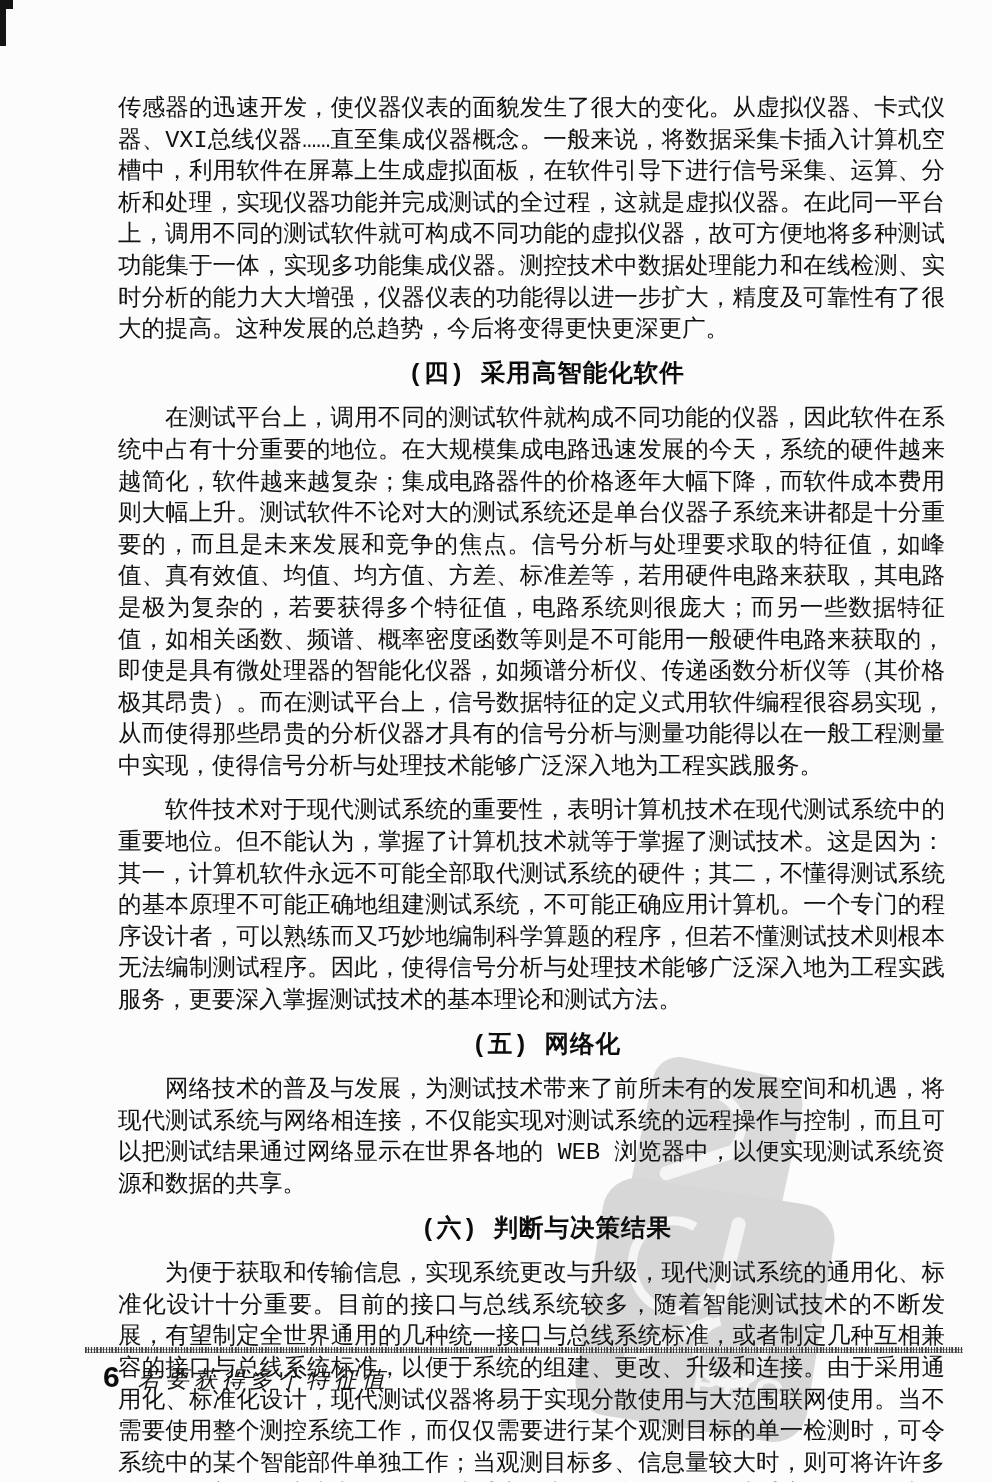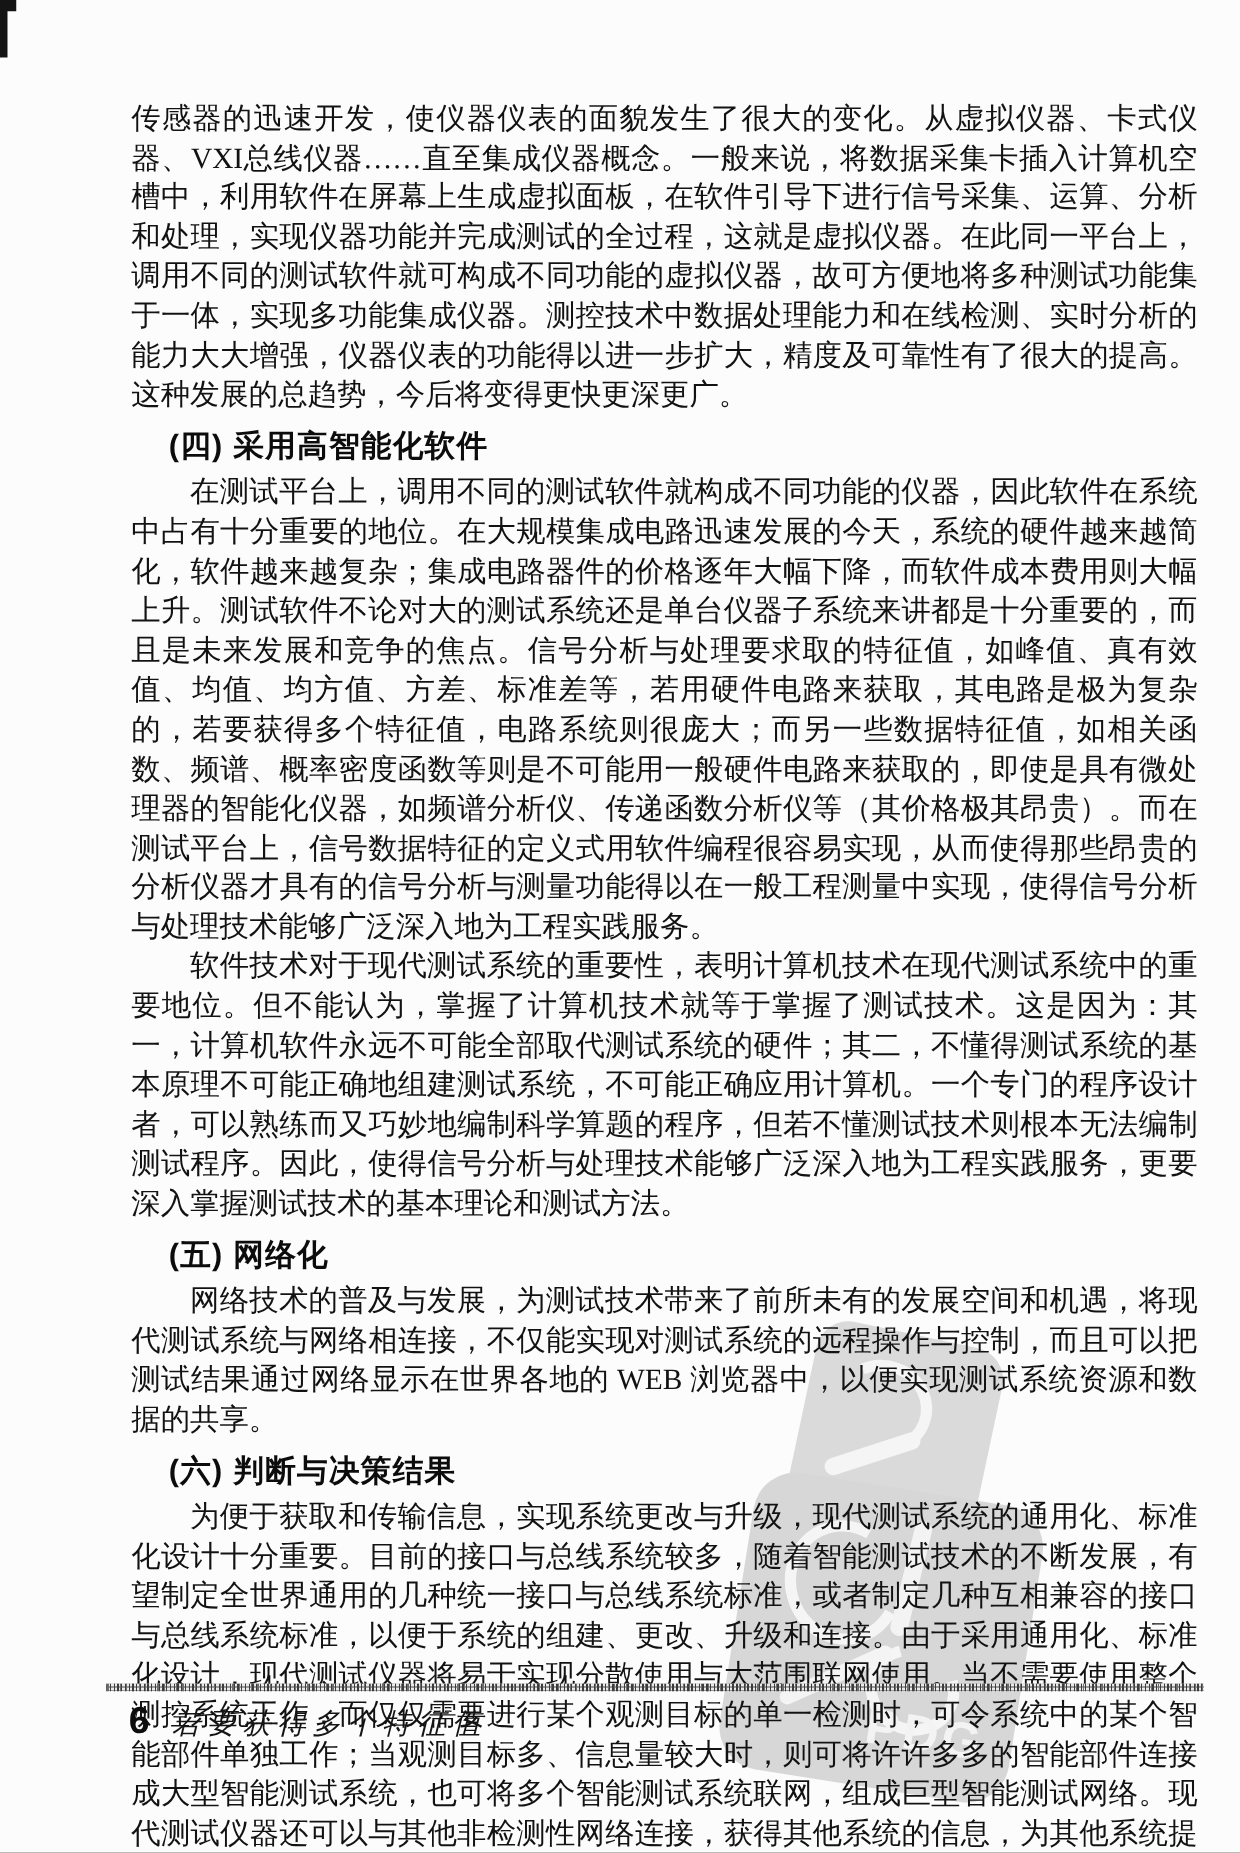--- a/index.html
+++ b/index.html
@@ -10,27 +10,27 @@
   }
   .corner-mark { position:absolute; left:0; top:0; width:6px; height:46px; background:#141414; }
   .corner-mark::after { content:""; position:absolute; left:0; top:0; width:13px; height:9px; background:#141414; }
 
   
   .body-text {
     position:absolute; left:105px; top:80px; width:853px;
     color:#121212; font-size:23.5px; line-height:31.6px;
     text-align:justify; z-index:2;
   }
-  .para { margin:0; text-indent:2em; }
+  .para { margin:13px; text-indent:2em;font-family:Liberation Mono, monospace; }
   .para.no-indent { text-indent:0; }
   .heading {
-    font-family:Liberation Sans, sans-serif; font-weight:bold;
+    font-family:Liberation Mono, monospace; font-weight:bold;
     font-size:24.5px; line-height:31.6px; color:#0c0c0c;
     margin:9px 0 6px 0; padding-left:30px; letter-spacing:1px;
-    text-align:left;
+    text-align:center;
   }
 
   
   .watermark { position:absolute; left:570px; top:1058px; width:300px; height:380px; z-index:1; }
   .blob { position:absolute; background:#dadada; }
   .b1 { left:68px; top:8px; width:152px; height:182px; border-radius:26px; transform:rotate(12deg); }
   .b2 { left:18px; top:132px; width:234px; height:240px; border-radius:34px; transform:rotate(9deg); background:#d7d7d7; }
   .stroke { position:absolute; border:9px solid #f5f5f5; border-radius:50%; }
   .st1 { left:96px; top:30px; width:62px; height:58px; border-left-color:transparent; border-bottom-color:transparent; transform:rotate(20deg); }
   .st2 { left:88px; top:98px; width:80px; height:14px; border:none; background:#f5f5f5; border-radius:8px; transform:rotate(-18deg); }

